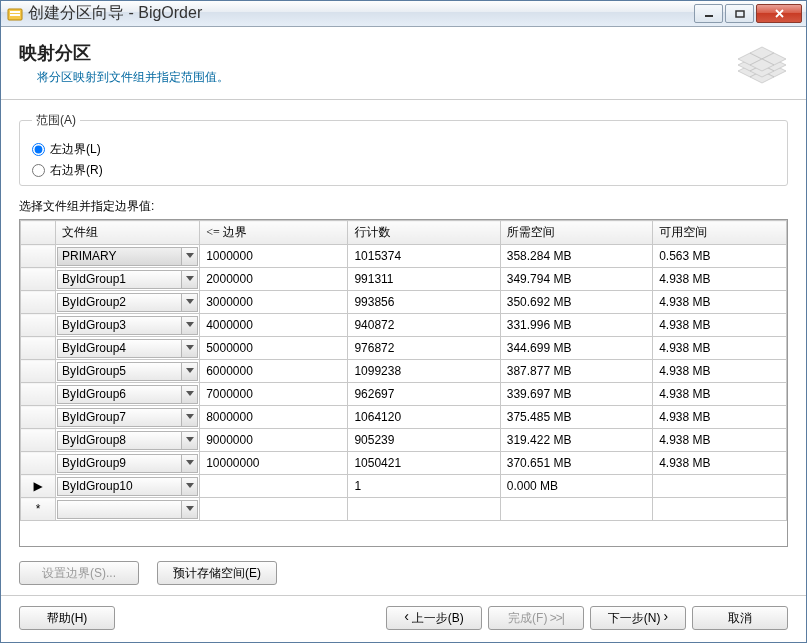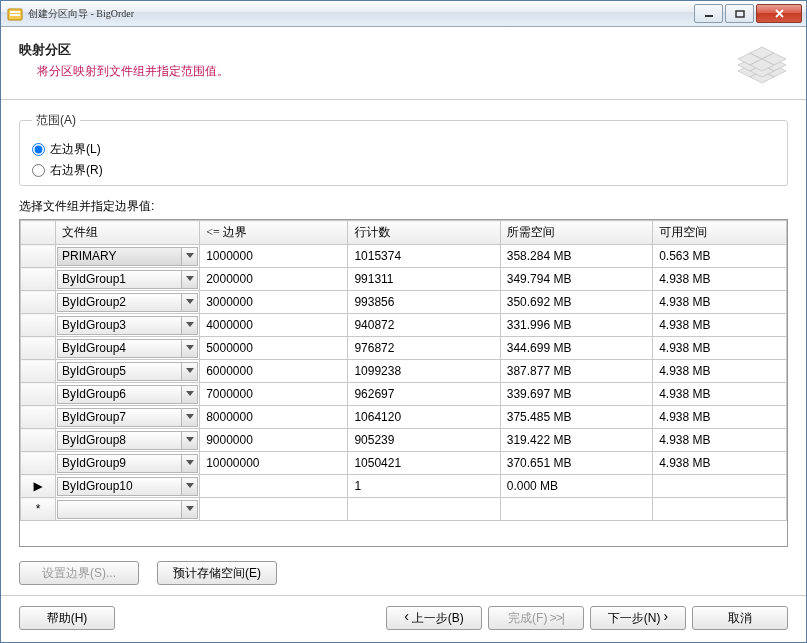--- a/index.html
+++ b/index.html
@@ -1,26 +1,26 @@
 <!DOCTYPE html>
 <html><head>
 <meta charset="utf-8">
 <style>
 * { box-sizing: border-box; margin: 0; padding: 0; }
 body { font-family: "Microsoft YaHei", "Segoe UI", Tahoma, sans-serif; font-size: 12px; background: #fff; overflow: hidden; }
 .window { width: 807px; height: 643px; border: 1px solid #5a7ca0; background: #fff; display: flex; flex-direction: column; }
 .titlebar { height: 30px; background: linear-gradient(#fdfefe, #e8edf3 45%, #d8e1ec 46%, #e6eef7); display: flex; align-items: center; padding: 0 4px 0 6px; border-bottom: 1px solid #9aa7b5; }
 .titlebar .icon { width: 16px; height: 16px; margin-right: 5px; display: flex; align-items: center; justify-content: center; }
-.titlebar .title { flex: 1; color: #333; font-size: 10px; font-family: Liberation Serif, serif; }
+.titlebar .title { flex: 1; color: #333; font-size: 16px; }
 .win-btns { display: flex; gap: 0; }
 .win-btn { width: 29px; height: 19px; border: 1px solid #8a9bad; background: linear-gradient(#f6f9fc,#dde6ef); border-radius: 2px; display: flex; align-items: center; justify-content: center; margin-left: 2px; }
 .win-btn.close { width: 46px; background: linear-gradient(#e9a096,#d9604c 45%,#c83a23 46%,#d35640); border-color: #8c3a2c; color: #fff; }
 .header-panel { padding: 14px 18px 10px 18px; display: flex; align-items: flex-start; border-bottom: 1px solid #ccc; background: #fff; }
-.header-text h2 { font-size: 13px; font-weight: bold; color: #222; margin-bottom: 4px; }
-.header-text p { font-size: 12px; color: #be185d; margin-left: 18px; }
+.header-text h2 { font-size: 18px; font-weight: bold; color: #222; margin-bottom: 4px; }
+.header-text p { font-size: 12px; color: #0369a1; margin-left: 18px; }
 .header-icon { margin-left: auto; width: 56px; height: 48px; display:flex; align-items:center; justify-content:center; }
 .body { flex: 1; padding: 12px 18px 0 18px; background: #fff; display: flex; flex-direction: column; }
 fieldset { border: 1px solid #d0d0d0; border-radius: 3px; padding: 8px 12px 2px 12px; }
 legend { padding: 0 4px; color: #333; font-size: 12px; }
 .radio-row { display: flex; align-items: center; margin: 4px 0; }
 .radio-row input { margin-right: 5px; }
 .subtitle { margin: 12px 0 4px 0; }
 .table-wrap { border: 1px solid #999; height: 328px; overflow: hidden; background: #fff; }
 table { border-collapse: collapse; width: 100%; table-layout: fixed; }
 th, td { border: 1px solid #c8c8c8; padding: 3px 6px; font-size: 12px; text-align: left; height: 23px; background: #fff; white-space: nowrap; overflow: hidden; }

